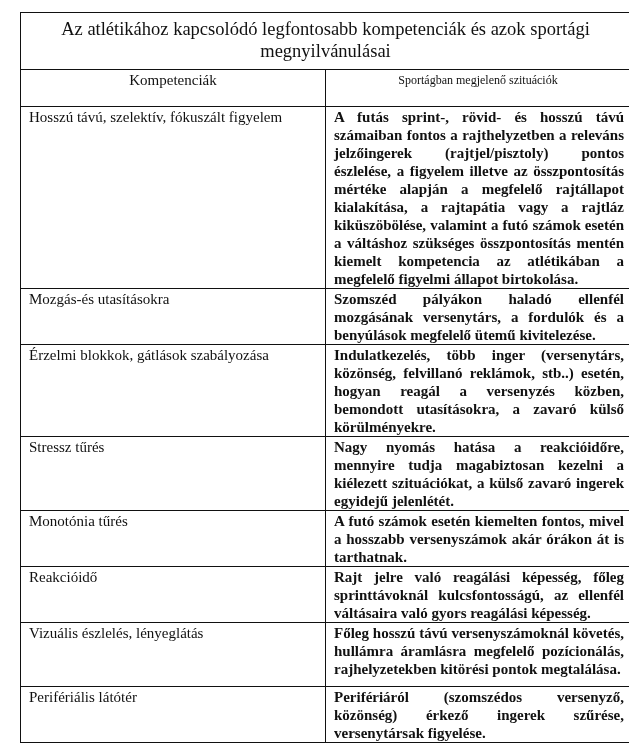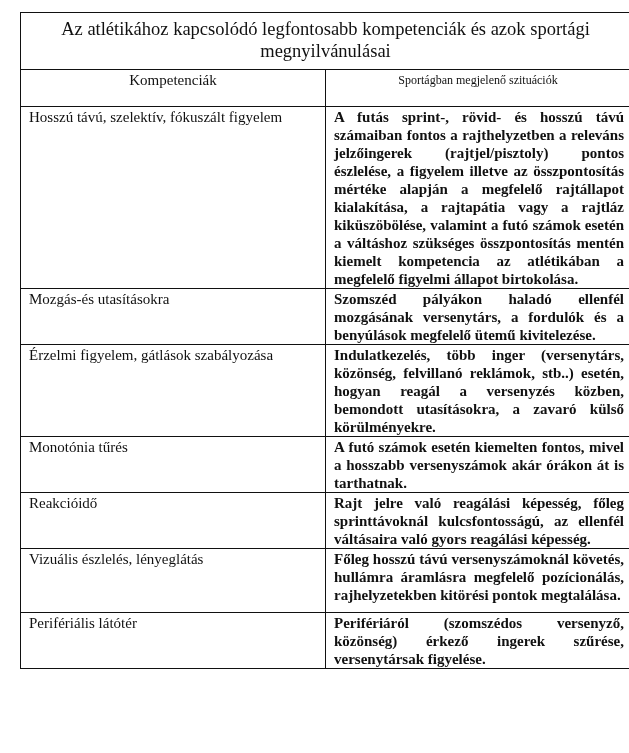--- a/index.html
+++ b/index.html
@@ -30,22 +30,26 @@
   </tr>
   <tr style="height:134px">
     <td class="c1">Hosszú távú, szelektív, fókuszált figyelem</td>
     <td class="c2">A futás sprint-, rövid- és hosszú távú számaiban fontos a rajthelyzetben a releváns jelzőingerek (rajtjel/pisztoly) pontos észlelése, a figyelem illetve az összpontosítás mértéke alapján a megfelelő rajtállapot kialakítása, a rajtapátia vagy a rajtláz kiküszöbölése, valamint a futó számok esetén a váltáshoz szükséges összpontosítás mentén kiemelt kompetencia az atlétikában a megfelelő figyelmi állapot birtokolása.</td>
   </tr>
   <tr style="height:55px">
     <td class="c1">Mozgás-és utasításokra</td>
     <td class="c2">Szomszéd pályákon haladó ellenfél mozgásának versenytárs, a fordulók és a benyúlások megfelelő ütemű kivitelezése.</td>
   </tr>
   <tr style="height:91px">
-    <td class="c1">Érzelmi figyelem, gátlások szabályozása</td>
+    <td class="c1">Érzelmi blokkok, gátlások szabályozása</td>
     <td class="c2">Indulatkezelés, több inger (versenytárs, közönség, felvillanó reklámok, stb..) esetén, hogyan reagál a versenyzés közben, bemondott utasításokra, a zavaró külső körülményekre.</td>
+  </tr>
+  <tr style="height:72px">
+    <td class="c1">Stressz tűrés</td>
+    <td class="c2">Nagy nyomás hatása a reakcióidőre, mennyire tudja magabiztosan kezelni a kiélezett szituációkat, a külső zavaró ingerek egyidejű jelenlétét.</td>
   </tr>
   <tr style="height:55px">
     <td class="c1">Monotónia tűrés</td>
     <td class="c2">A futó számok esetén kiemelten fontos, mivel a hosszabb versenyszámok akár órákon át is tarthatnak.</td>
   </tr>
   <tr style="height:55px">
     <td class="c1">Reakcióidő</td>
     <td class="c2">Rajt jelre való reagálási képesség, főleg sprinttávoknál kulcsfontosságú, az ellenfél váltásaira való gyors reagálási képesség.</td>
   </tr>
   <tr style="height:64px">

